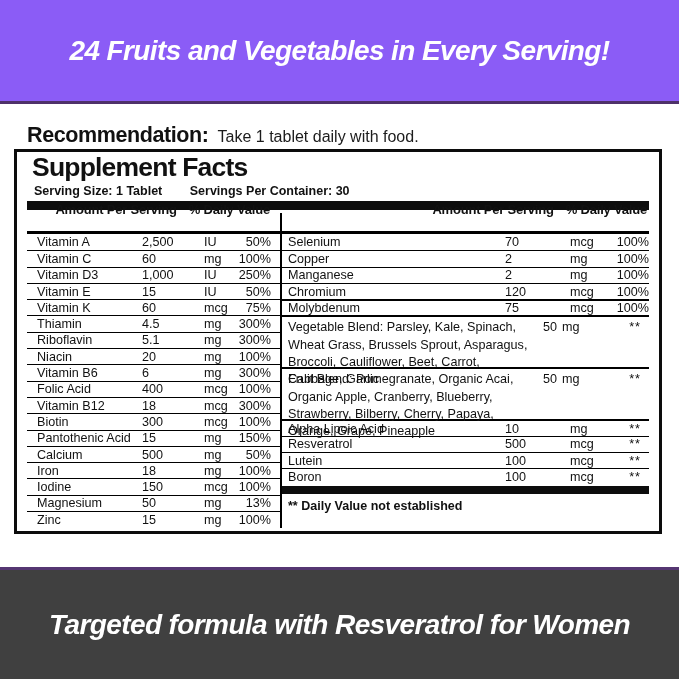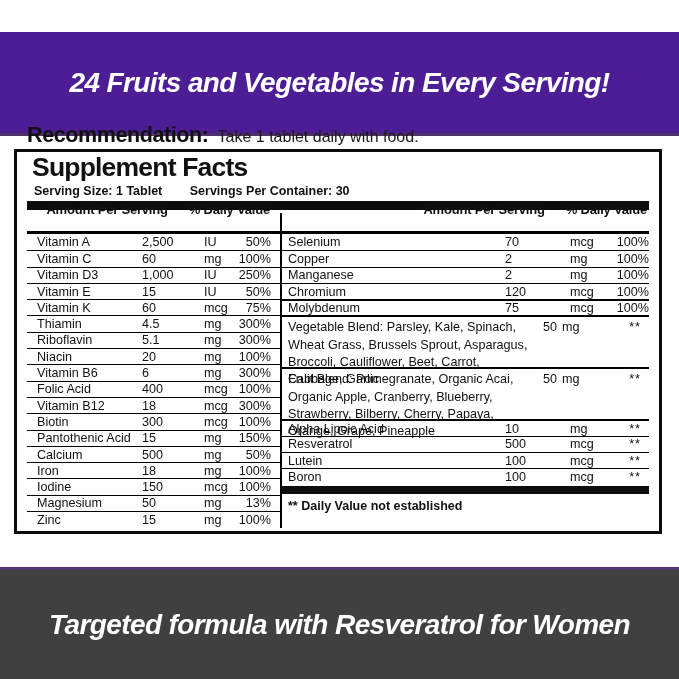--- a/index.html
+++ b/index.html
@@ -40,21 +40,21 @@
   .thick-bar { position:absolute; left:10px; right:10px; top:49px; height:9px; background:#0d0d0d; }
 
   .columns { position:absolute; left:10px; right:10px; top:61px; bottom:3px; display:flex; }
   .col.left  { width:253px; }
   .vdiv { width:2px; background:#000; }
   .col.right { flex:1; min-width:0; }
 
   .col-header {
     height:21px; border-bottom:3px solid #000;
     display:flex; justify-content:flex-end; align-items:flex-end;
-    gap:21px; font-size:13px; font-weight:700; letter-spacing:-0.2px;
+    gap:12px; font-size:13px; font-weight:700; letter-spacing:-0.2px;
     padding-bottom:14px;
   }
   .col.left  .col-header { padding-right:10px; }
   .col.right .col-header { padding-right:2px; }
 
   .row {
     display:grid; align-items:center;
     font-size:12.6px; line-height:14px; height:16.3px;
   }
   .rows > .row + .row { border-top:1px solid #000; }
@@ -82,21 +82,21 @@
   .row.blend .cell-dv   { line-height:17.3px; }
 
   .foot-bar { height:8px; background:#0d0d0d; margin-top:1px; }
   .footnote { font-size:12.5px; font-weight:700; padding:5px 0 0 6px; }
 </style>
 </head>
 <body>
 
 <div class="page">
 
-  <header class="banner top" style="background: #4c1d95; margin-top: 32px;">
+  <header class="banner top" style="background: #8b5cf6;">
     <div class="banner-text">24 Fruits and Vegetables in Every Serving!</div>
   </header>
 
   <div class="rec">
     <span class="rec-label">Recommendation:</span><span class="rec-text">Take 1 tablet daily with food.</span>
   </div>
 
   <section class="panel">
     <div class="panel-title">Supplement Facts</div>
 

